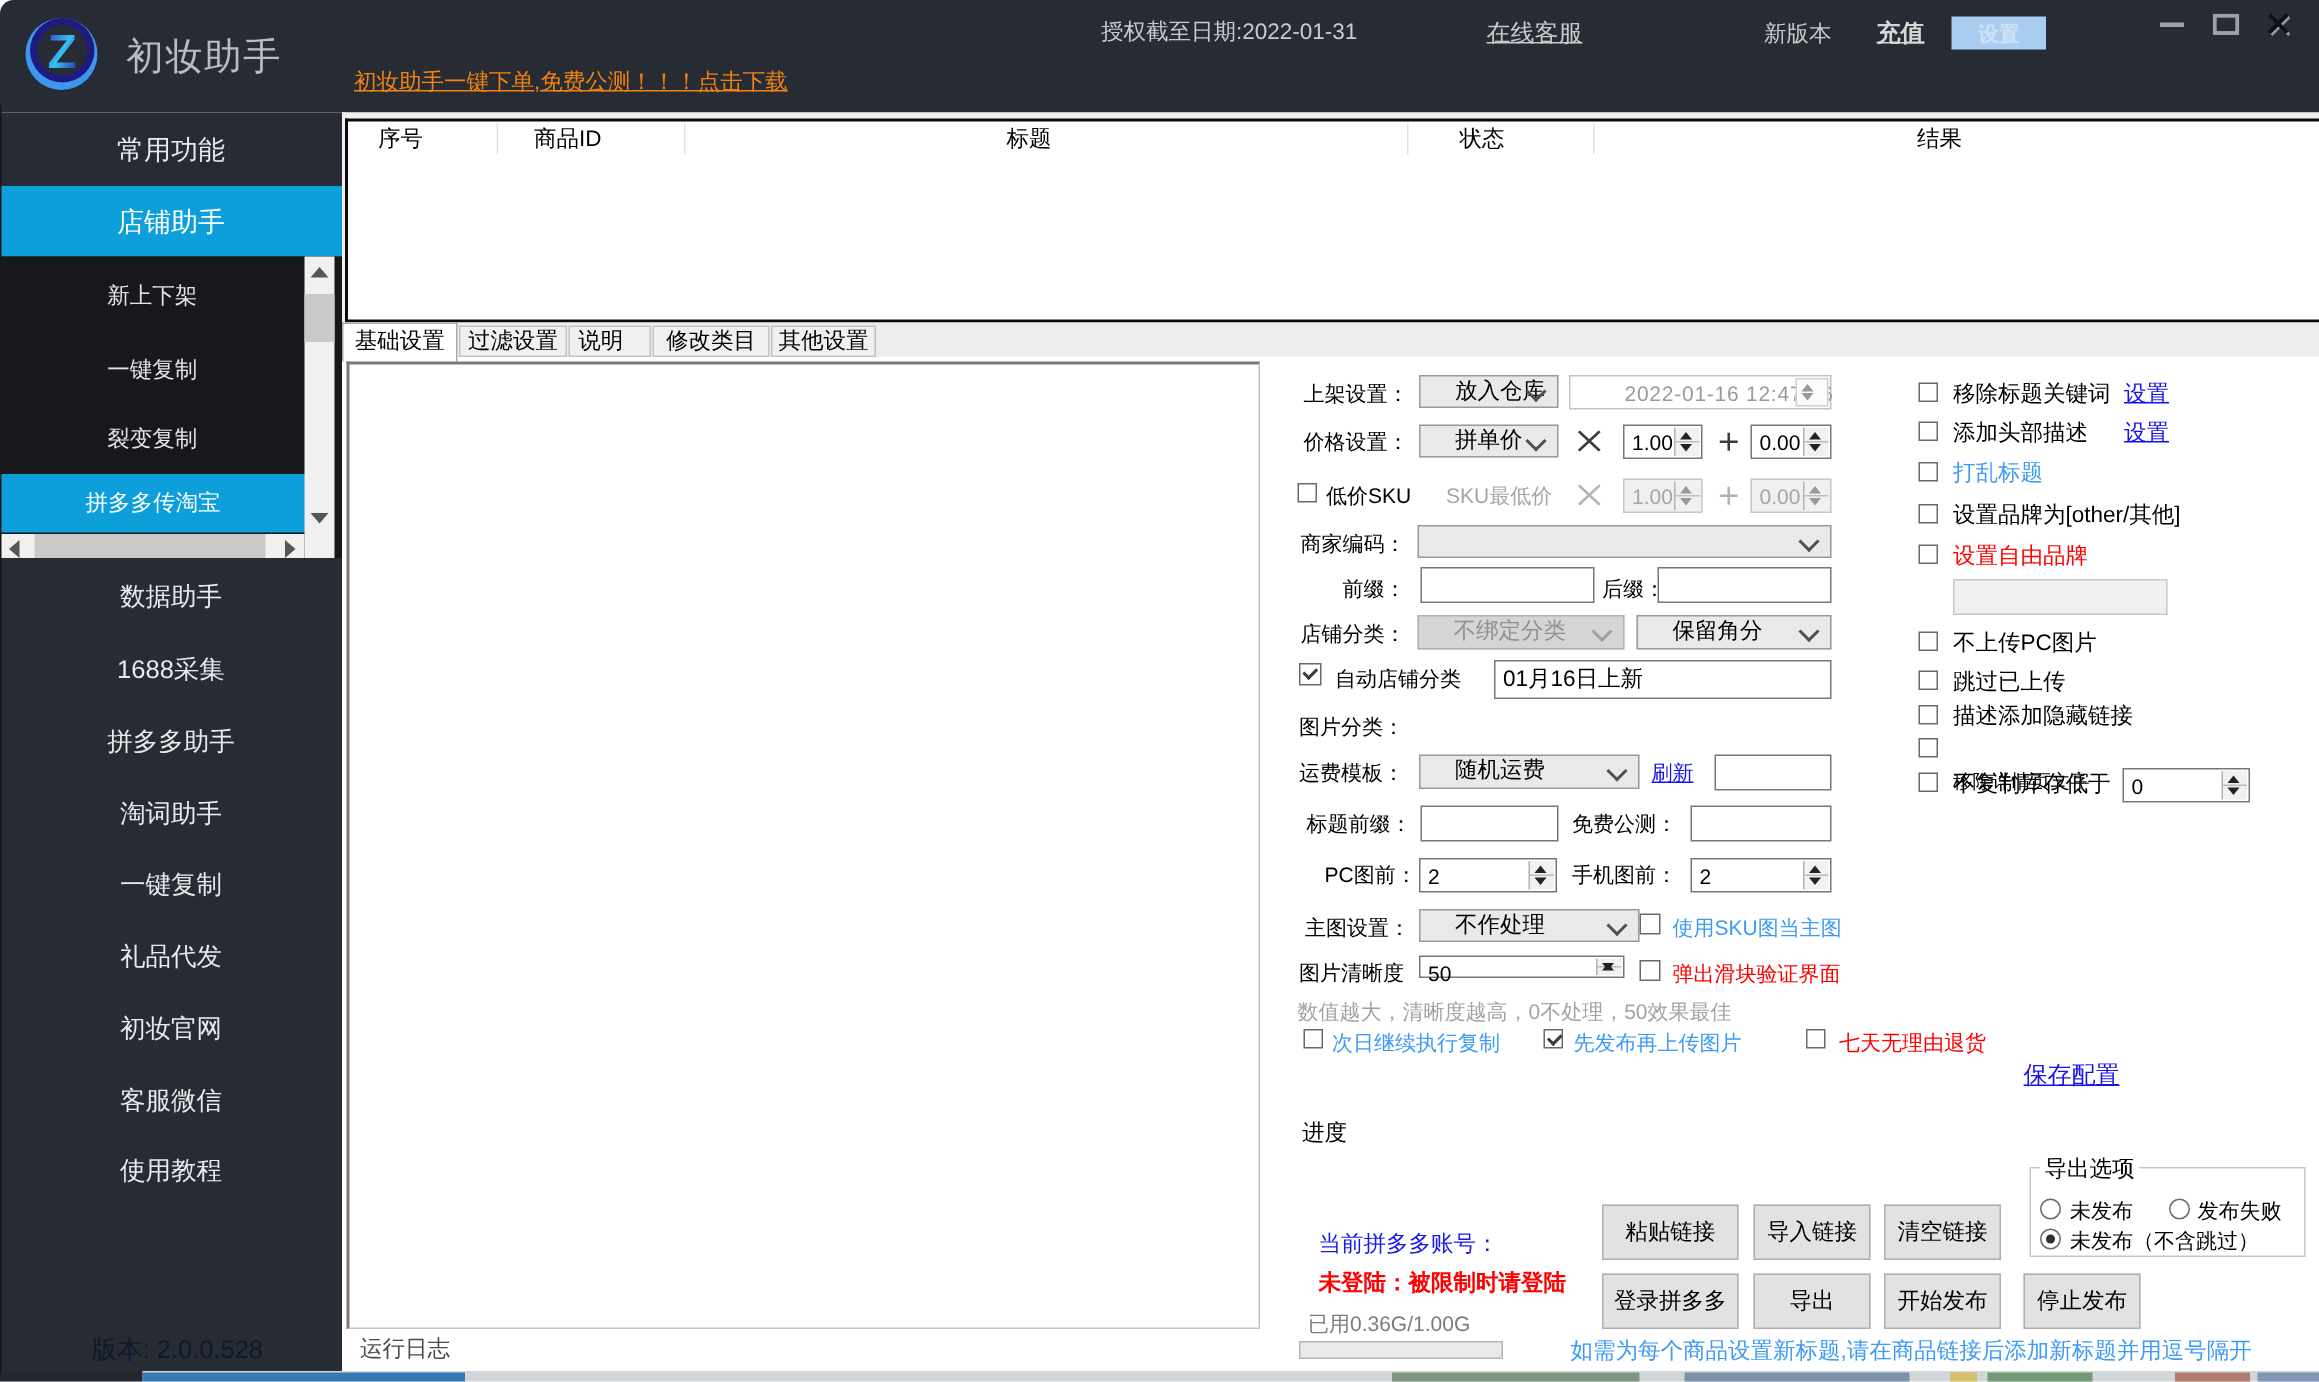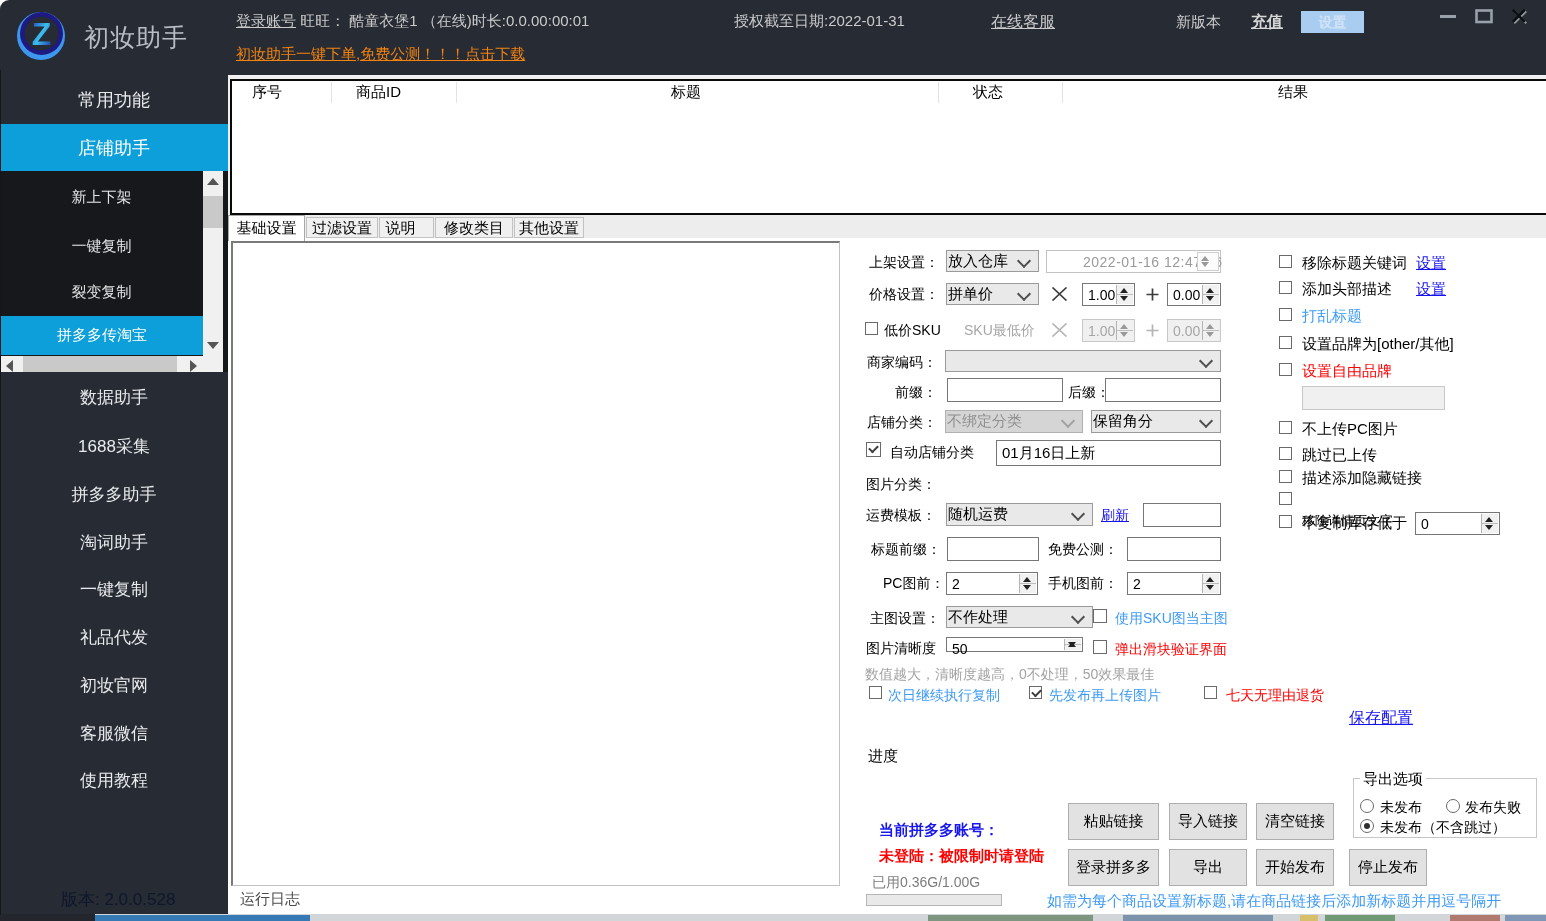--- a/index.html
+++ b/index.html
@@ -1,20 +1,20 @@
 <!DOCTYPE html>
 <html><head>
 <meta charset="utf-8">
 <style>
 html,body{margin:0;padding:0;width:1546px;height:921px;overflow:hidden;background:#fff;
 font-family:"Liberation Sans",sans-serif;}
 #app{position:absolute;left:0;top:0;width:1546px;height:921px;}
 .abs{position:absolute;}
 .lbl{position:absolute;font-size:14px;color:#000;white-space:nowrap;line-height:1;}
-.combo{position:absolute;background:#e9e9e9;border:1px solid #9a9a9a;box-sizing:border-box;font-size:15px;color:#000;line-height:20px;padding-left:1px;white-space:nowrap;overflow:hidden;}
+.combo{position:absolute;background:#e9e9e9;border:1px solid #9a9a9a;box-sizing:border-box;font-size:15px;color:#000;line-height:20px;padding-left:23px;white-space:nowrap;overflow:hidden;}
 .combo.dis{background:#d5d5d5;color:#909090;border-color:#b0b0b0;}
 .chev{position:absolute;width:8px;height:8px;border-right:2px solid #4f4f4f;border-bottom:2px solid #4f4f4f;transform:rotate(45deg);}
 .chev.g{border-color:#a0a0a0;}
 .tb{position:absolute;background:#fff;border:1px solid #777;box-sizing:border-box;font-size:14px;color:#000;line-height:22px;padding-left:5px;white-space:nowrap;}
 .tb.dis{background:#f0f0f0;border-color:#c8c8c8;}
 .spinbtn{position:absolute;top:1px;bottom:1px;right:1px;width:16px;background:#f1f1f1;border-left:1px solid #b4b4b4;background-image:linear-gradient(#bcbcbc,#bcbcbc);background-size:100% 1px;background-position:0 50%;background-repeat:no-repeat;}
 .spinbtn:before{content:"";position:absolute;left:3px;top:3px;width:0;height:0;border-left:4px solid transparent;border-right:4px solid transparent;border-bottom:5px solid #222;}
 .spinbtn:after{content:"";position:absolute;left:3px;bottom:3px;width:0;height:0;border-left:4px solid transparent;border-right:4px solid transparent;border-top:5px solid #222;}
 .spinbtn.g:before{border-bottom-color:#999;}
 .spinbtn.g:after{border-top-color:#999;}
@@ -44,21 +44,20 @@
           <stop offset="1" stop-color="#241f9a"></stop>
 </linearGradient>
 </defs>
 <circle cx="27" cy="26" r="24" fill="#3e97ef"></circle>
 <circle cx="27.5" cy="23.5" r="21.5" fill="#1e1a80"></circle>
 <circle cx="27.5" cy="23.5" r="16.8" fill="#262b34"></circle>
 <text x="27.5" y="35" text-anchor="middle" font-family="Liberation Sans" font-weight="bold" font-size="32" fill="url(#zg)">Z</text>
 </svg>
 <div class="abs" style="left:84px;top:21px;font-size:25px;color:#b9bdc3;letter-spacing:1px;">初妆助手</div>
 
-<div class="abs" style="left:236px;top:12px;font-size:15px;color:#cacaca;"><span style="text-decoration:underline;">登录账号</span> 旺旺： 酷童衣堡1 （在线)时长:0.0.00:00:01</div>
 <div class="abs" style="left:734px;top:12px;font-size:15px;color:#cacaca;">授权截至日期:2022-01-31</div>
 <div class="abs" style="left:991px;top:12px;font-size:16px;color:#cacaca;text-decoration:underline;">在线客服</div>
 <div class="abs" style="left:1176px;top:13px;font-size:15px;color:#cacaca;">新版本</div>
 <div class="abs" style="left:1251px;top:12px;font-size:16px;color:#d6d6d6;text-decoration:underline;font-weight:bold;">充值</div>
 <div class="abs" style="left:1301px;top:11px;width:63px;height:22px;background:#a9cdf1;color:#cfe2f5;font-size:14px;text-align:center;line-height:22px;text-shadow:0 0 1px #e8f2fc;">设置</div>
 <div class="abs" style="left:1440px;top:15px;width:16px;height:3px;background:#9aa1aa;"></div>
 <svg class="abs" style="left:1475px;top:9px;" width="18" height="15" viewBox="0 0 18 15">
       <rect x="1.5" y="1.5" width="15" height="11.5" fill="none" stroke="#9aa1aa" stroke-width="2.6"></rect>
     </svg>
 <svg class="abs" style="left:1511px;top:8px;" width="18" height="18" viewBox="0 0 18 18">
@@ -220,21 +219,21 @@
 <span class="cb" style="left:1279px;top:447px;"></span>
 <div class="lbl" style="left:1302px;top:447px;font-size:15px;">跳过已上传</div>
 <span class="cb" style="left:1279px;top:470px;"></span>
 <div class="lbl" style="left:1302px;top:470px;font-size:15px;">描述添加隐藏链接</div>
 <span class="cb" style="left:1279px;top:492px;"></span>
 <div class="lbl" style="left:1302px;top:514px;font-size:13px;">移除详情页文字</div>
 <span class="cb" style="left:1279px;top:515px;"></span>
 <div class="lbl" style="left:1302px;top:515px;font-size:15px;">不复制库存低于</div>
 <div class="tb" style="left:1415px;top:512px;width:85px;height:23px;">0<span class="spinbtn"></span></div>
 
-<div class="lbl" style="left:879px;top:822px;font-size:15px;color:#1717ee;font-weight:bold;">当前拼多多账号：</div>
+<div class="lbl" style="left:879px;top:822px;font-size:15px;color:#1717ee;font-weight:normal;">当前拼多多账号：</div>
 <div class="lbl" style="left:879px;top:848px;font-size:15px;color:#fe0000;font-weight:bold;">未登陆：被限制时请登陆</div>
 <div class="lbl" style="left:872px;top:875px;font-size:14px;color:#7c7c7c;">已用0.36G/1.00G</div>
 <div class="abs" style="left:866px;top:894px;width:136px;height:12px;background:#e9e9e9;border:1px solid #b6b6b6;box-sizing:border-box;"></div>
 <div class="btn" style="left:1068px;top:803px;width:91px;height:37px;">粘贴链接</div>
 <div class="btn" style="left:1169px;top:803px;width:78px;height:37px;">导入链接</div>
 <div class="btn" style="left:1256px;top:803px;width:78px;height:37px;">清空链接</div>
 <div class="btn" style="left:1068px;top:849px;width:91px;height:37px;">登录拼多多</div>
 <div class="btn" style="left:1169px;top:849px;width:78px;height:37px;">导出</div>
 <div class="btn" style="left:1256px;top:849px;width:78px;height:37px;">开始发布</div>
 <div class="btn" style="left:1349px;top:849px;width:78px;height:37px;">停止发布</div>

